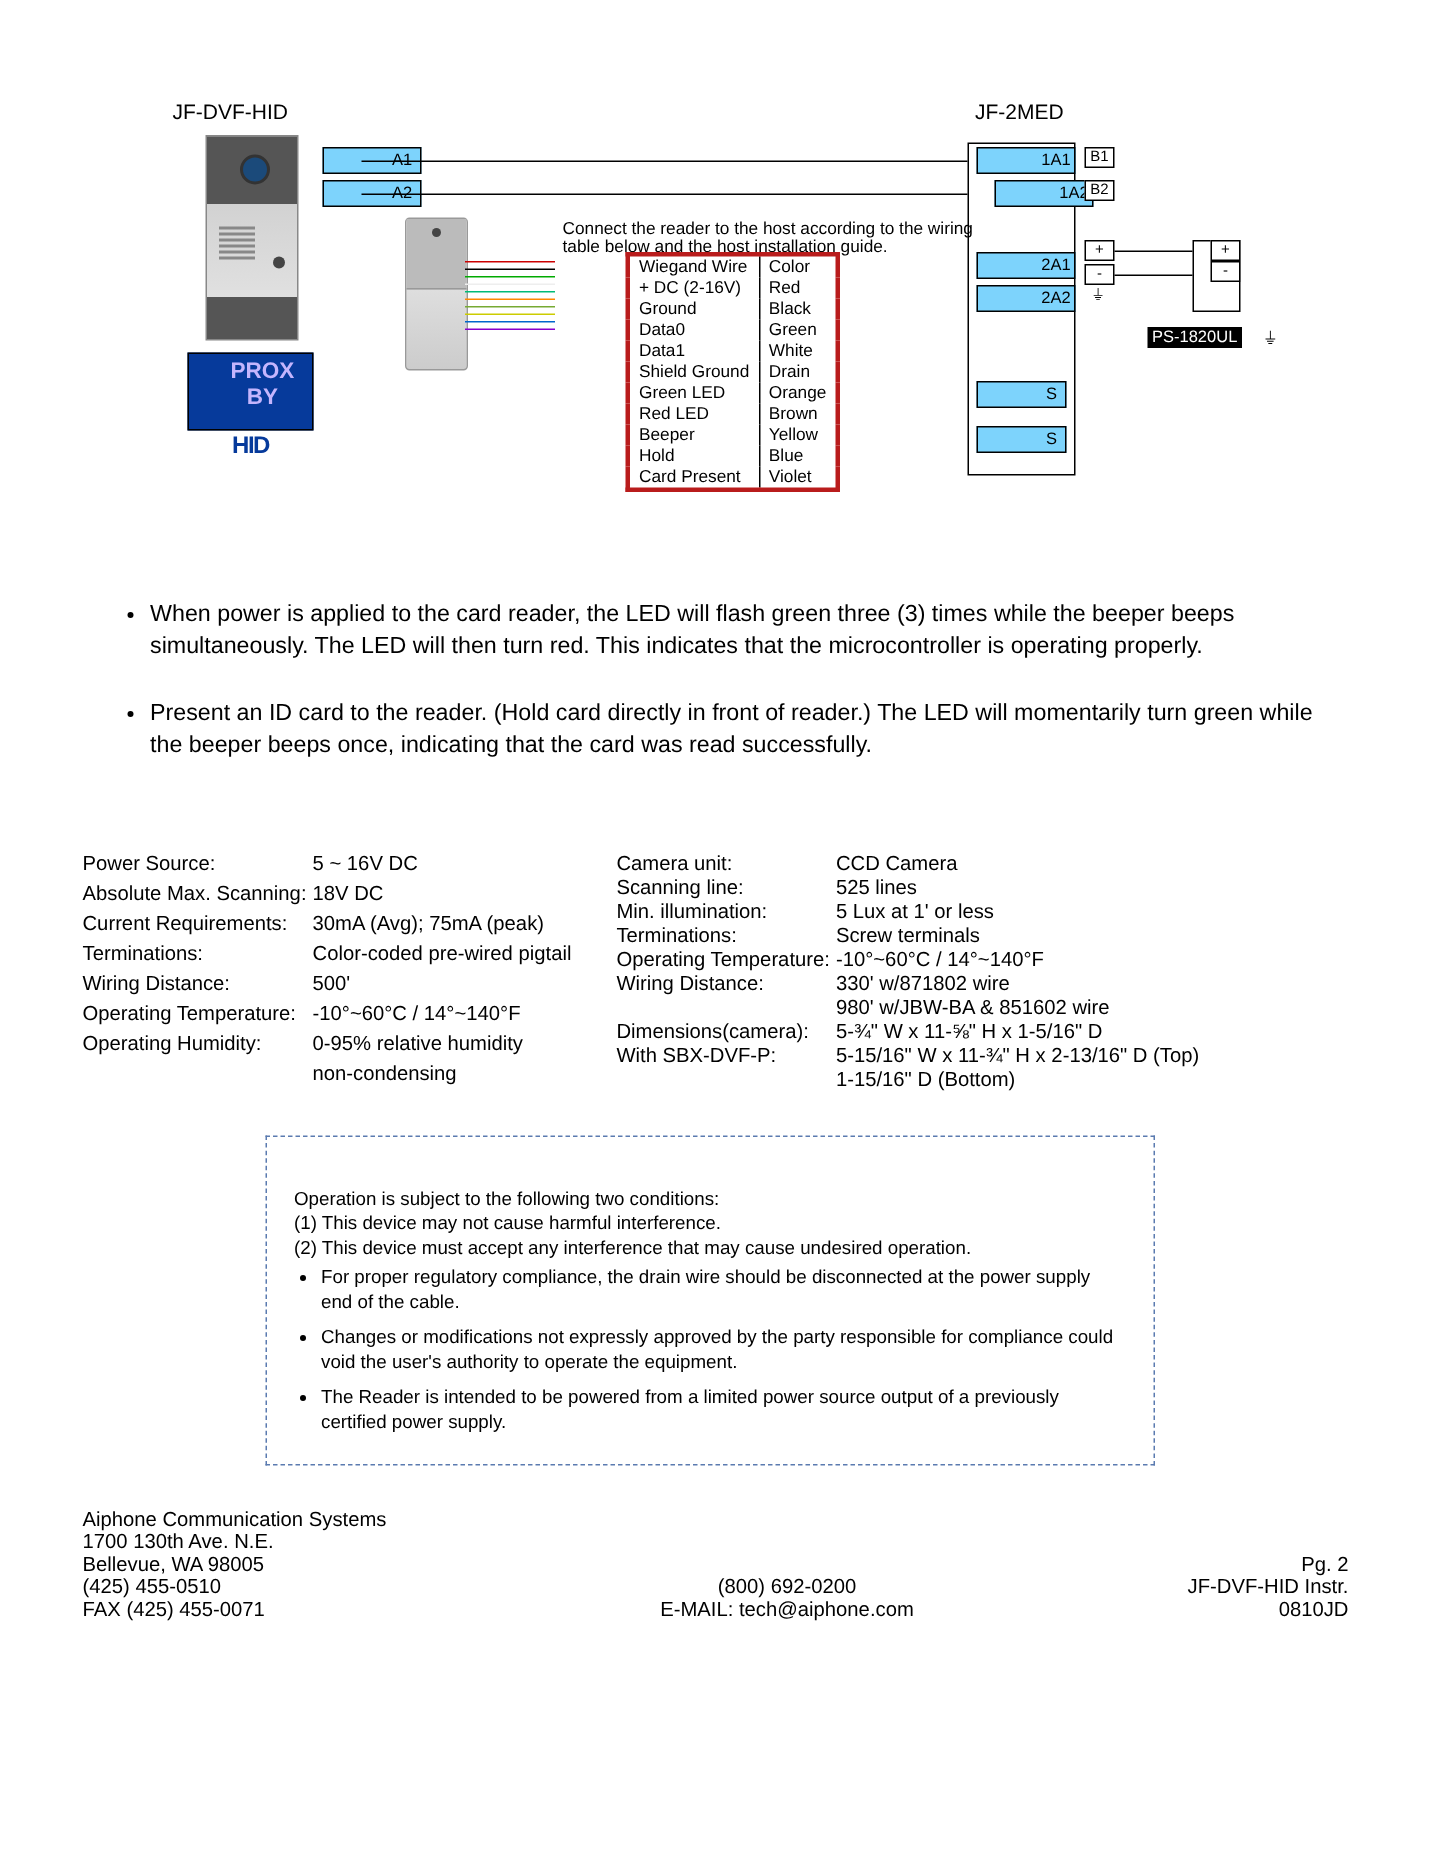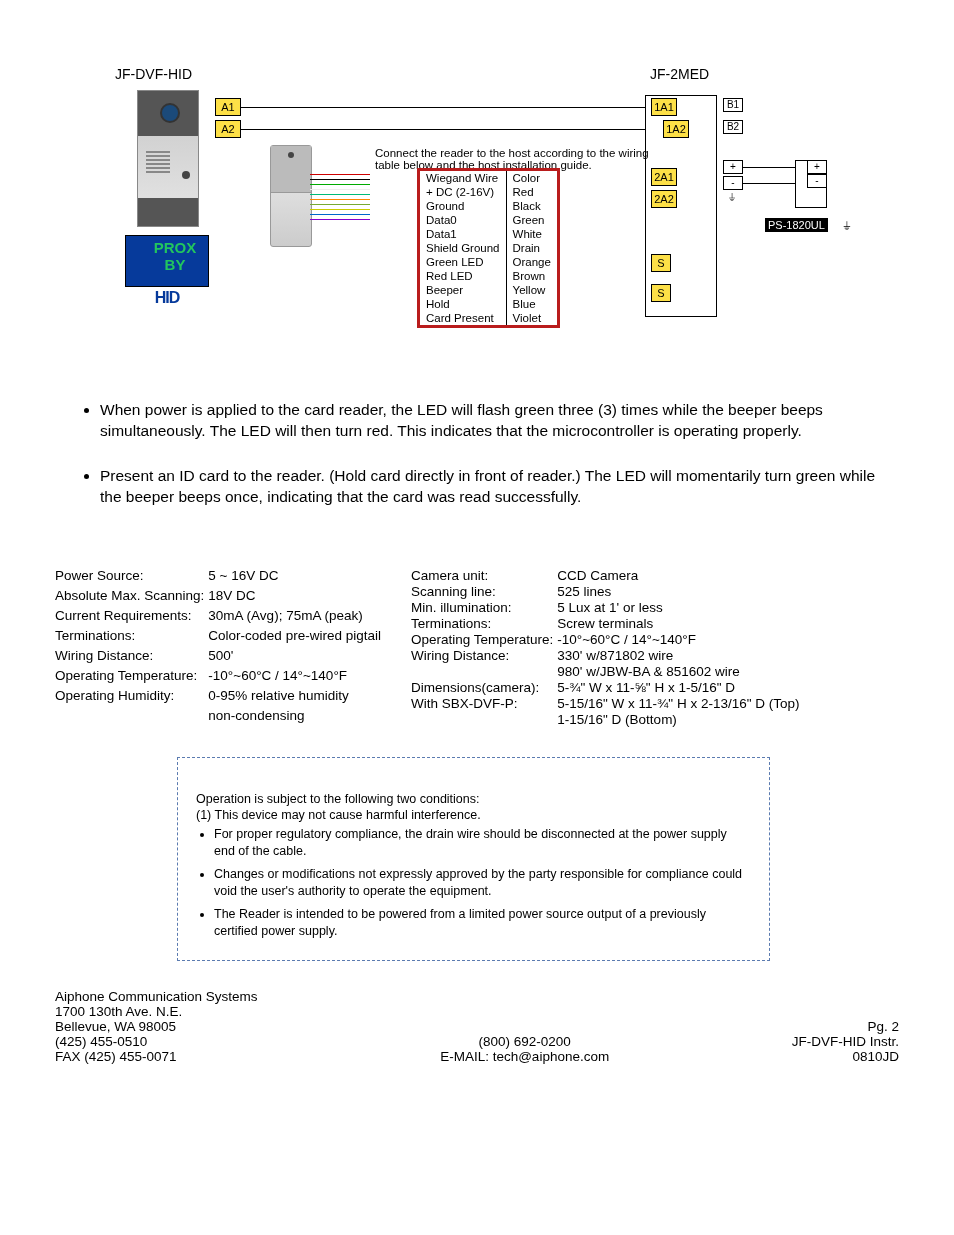--- a/index.html
+++ b/index.html
@@ -38,37 +38,37 @@
   }
   .ds-bot{position:absolute;left:0;bottom:0;width:100%;height:28px;background:#555;}
   .ds-key{position:absolute;left:8px;top:60px;width:24px;height:34px;}
   .ds-key div{height:2px;background:#888;margin-bottom:2px;}
   .ds-btn{position:absolute;right:8px;top:80px;width:8px;height:8px;border-radius:50%;background:#444;}
   .prox{
     position:absolute;left:70px;top:175px;width:84px;height:52px;
     background:#063a9b;border:1px solid #000;box-sizing:border-box;
     text-align:center;padding-top:3px;
   }
-  .prox .line1{font-weight:900;font-size:15px;color:#22c55e;letter-spacing:0;padding-left:16px;}
+  .prox .line1{font-weight:900;font-size:15px;color:#c4b5fd;letter-spacing:0;padding-left:16px;}
   .prox .hid{
     display:inline-block;background:#fff;color:#063a9b;font-weight:900;
     font-size:16px;padding:0 4px;margin-top:16px;letter-spacing:-1px;
   }
   .reader-box{
     position:absolute;left:215px;top:85px;width:40px;height:100px;
     border:1px solid #999;border-radius:3px;
     background:linear-gradient(#eee,#ccc);
   }
   .reader-top{position:absolute;top:0;left:0;right:0;height:46px;background:#bbb;border-bottom:1px solid #999;}
   .reader-led{position:absolute;top:6px;left:50%;margin-left:-3px;width:6px;height:6px;border-radius:50%;background:#444;}
   .wires{position:absolute;left:255px;top:114px;}
   .wires div{width:60px;border-top:1px solid;position:absolute;}
   .pin-box{
     position:absolute;width:24px;height:16px;border:1px solid #000;
-    font-size:11px;text-align:center;line-height:16px;background:#fde047;
+    font-size:11px;text-align:center;line-height:16px;background:#7dd3fc;padding-left:40px;
   }
   .conn-line{position:absolute;border-top:1px solid #000;}
   .desc-txt{position:absolute;left:320px;top:87px;font-size:11.5px;width:280px;}
   .wiegand-tbl{
     position:absolute;left:362px;top:108px;
     border:3px solid #b91c1c;font-size:11.5px;border-collapse:collapse;
   }
   .wiegand-tbl td{border-left:1px solid #000;padding:0 6px;line-height:14px;}
   .wiegand-tbl td:first-child{border-left:none;}
   .monitor{
@@ -274,20 +274,21 @@
       <div class="v">5-15/16" W x 11-¾" H x 2-13/16" D (Top)</div>
       <div class="k"></div>
       <div class="v">1-15/16" D (Bottom)</div>
     </div>
 </div>
 
 <div class="fcc-box">
   <br>
   <div>Operation is subject to the following two conditions:</div>
   <div>(1) This device may not cause harmful interference.</div>
+  <div>(2) This device must accept any interference that may cause undesired operation.</div>
   <ul id="fcc-bullets">
       <li>For proper regulatory compliance, the drain wire should be disconnected at the power supply end of the cable.</li>
       <li>Changes or modifications not expressly approved by the party responsible for compliance could void the user's authority to operate the equipment.</li>
       <li>The Reader is intended to be powered from a limited power source output of a previously certified power supply.</li>
     </ul>
 </div>
 
 <div class="footer">
   <div>
     <div>Aiphone Communication Systems</div>

